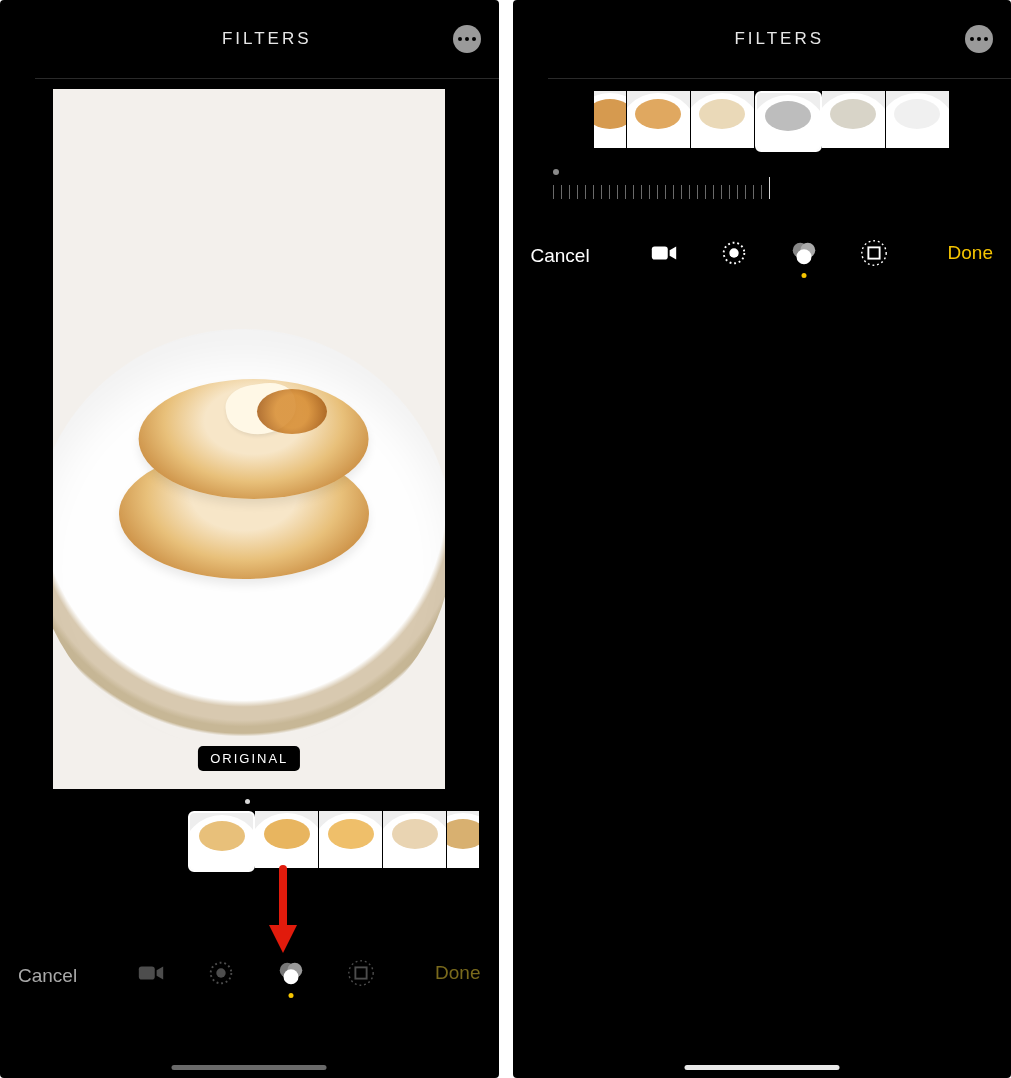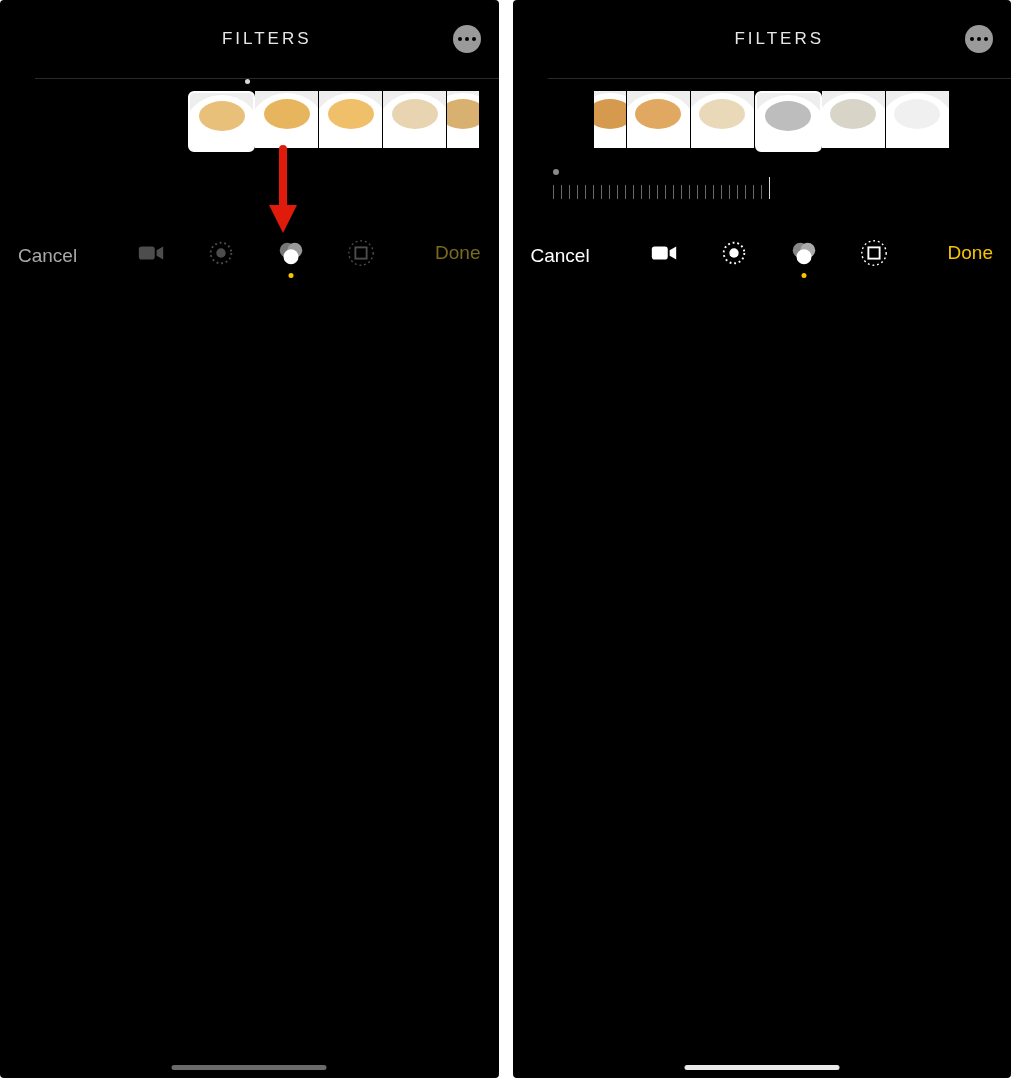--- a/index.html
+++ b/index.html
@@ -56,20 +56,30 @@
   <div class="phone">
     <div class="topbar">
       <div class="title">FILTERS</div>
       <div class="more">
           <span></span>
           <span></span>
           <span></span>
         </div>
     </div>
 
+    <div class="canvas">
+      <div class="photo-wrap">
+        <div class="plate"></div>
+        <div class="pancake p2"></div>
+        <div class="pancake p1"></div>
+        <div class="butter"></div>
+        <div class="syrup"></div>
+        <div class="badge">ORIGINAL</div>
+      </div>
+    </div>
 
     <div class="thumbs">
       <div class="sel-dot" style="top:0;left:245px;"></div>
       <div class="thumbs-row" id="thumbs-left" style="margin-left:170px;">
           <div class="thumb selected">
             <div class="mini-plate"></div>
             <div class="mini-cake" style="background: radial-gradient(rgb(232, 192, 122) 0px, rgb(232, 192, 122) 50%, rgb(232, 192, 122) 80%);"></div>
           </div>
           <div class="thumb">
             <div class="mini-plate"></div>

